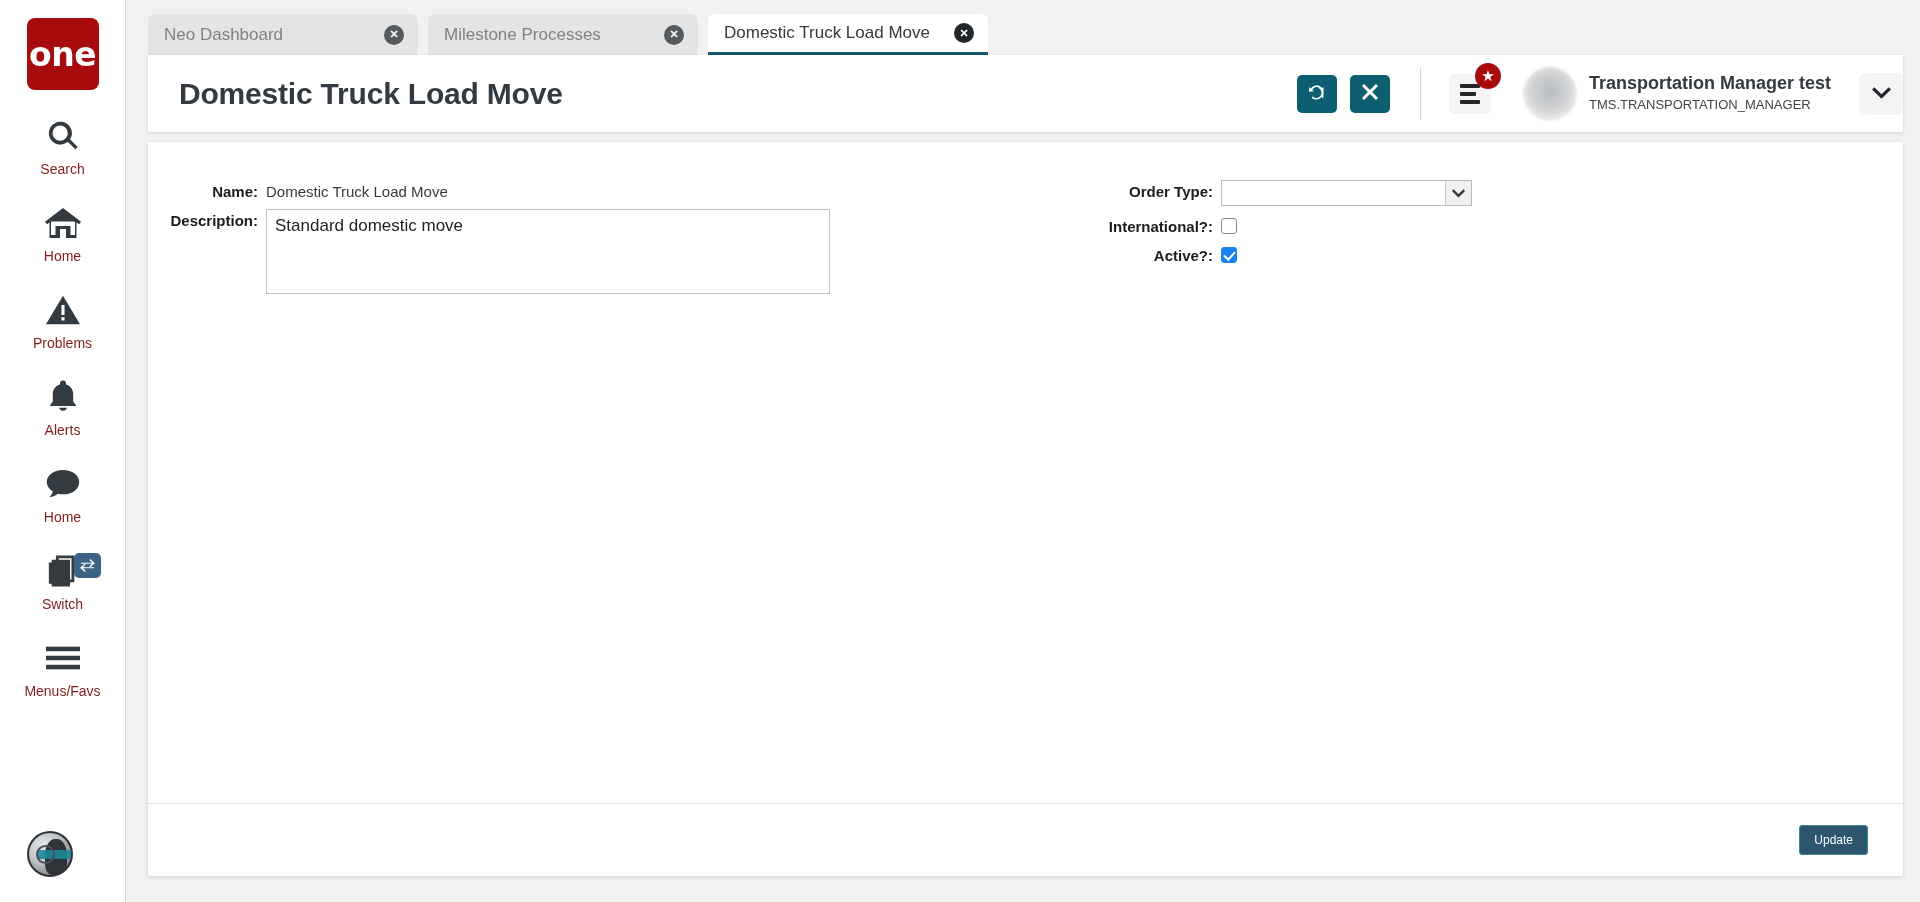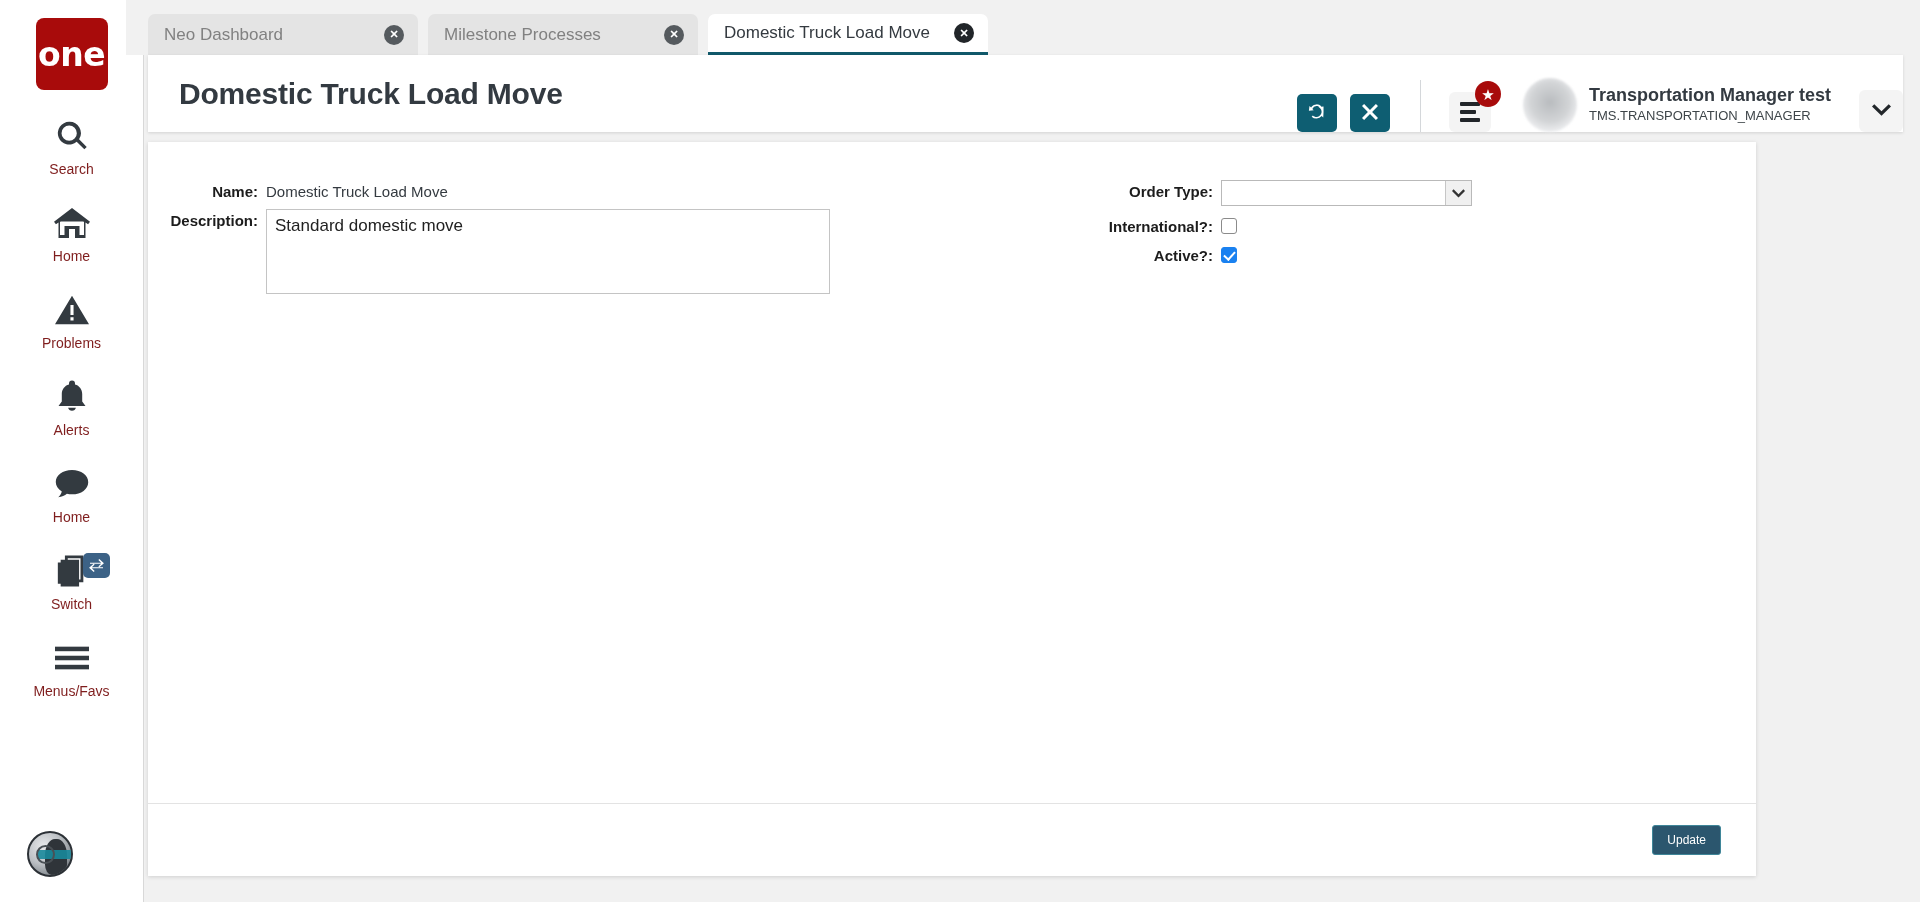--- a/index.html
+++ b/index.html
@@ -6,21 +6,21 @@
   html, body {
     width: 1920px; height: 902px;
     font-family: "Liberation Sans", sans-serif;
     background: #f1f1f1;
     overflow: hidden;
   }
 
   
   #sidebar {
     position: absolute; left: 0; top: 0;
-    width: 144px; height: 902px;
+    width: 126px; height: 902px;
     background: #ffffff;
     border-right: 1px solid #d8d8d8;
     display: flex; flex-direction: column; align-items: center;
   }
   .logo-box {
     width: 72px; height: 72px; margin-top: 18px;
     background: #a80b0b; border-radius: 8px;
     display: flex; align-items: center; justify-content: center;
   }
   .logo-text {
@@ -106,21 +106,21 @@
     box-shadow: 0 1px 3px rgba(0,0,0,0.13);
     display: flex; align-items: center;
   }
   #page-title {
     margin-left: 31px;
     font-size: 30px; font-weight: bold; color: #333a41;
     font-family: "Liberation Sans", sans-serif;
     letter-spacing: -0.2px;
   }
   .header-actions {
-    margin-left: auto; display: flex; align-items: flex-end; height: 100%;
+    margin-left: auto; display: flex; align-items: center; height: 100%;
   }
   .hbtn {
     width: 40px; height: 38px; border-radius: 5px;
     background: #0e5e72; border: none; cursor: pointer;
     display: flex; align-items: center; justify-content: center;
     margin-right: 13px;
   }
   .hbtn svg { fill: #fff; }
   .hdivider {
     width: 1px; height: 52px; background: #d4d7da; margin: 0 28px 0 17px;
@@ -165,21 +165,21 @@
   .user-caret {
     width: 44px; height: 42px; border-radius: 6px; background: #f4f4f4;
     margin-left: 28px; display: flex; align-items: center; justify-content: center;
     cursor: pointer;
   }
   .user-caret svg { fill: #22262a; }
 
   
   #contentcard {
     position: absolute; left: 148px; top: 142px;
-    width: 1608px; height: 734px;
+    width: 1755px; height: 734px;
     background: #ffffff;
     box-shadow: 0 1px 4px rgba(0,0,0,0.14);
     display: flex; flex-direction: column;
   }
   .form-area { flex: 1; position: relative; }
   .form-col-left { position: absolute; left: 0; top: 38px; width: 845px; }
   .form-col-right { position: absolute; left: 900px; top: 38px; width: 700px; }
 
   .frow { display: flex; margin-bottom: 9px; }
   .flabel {

